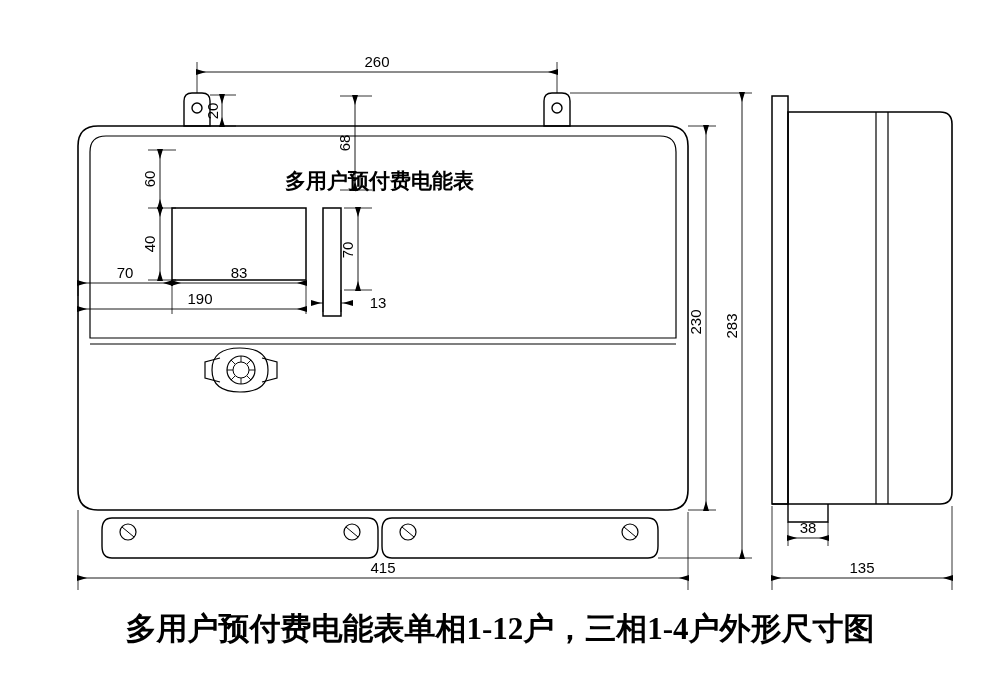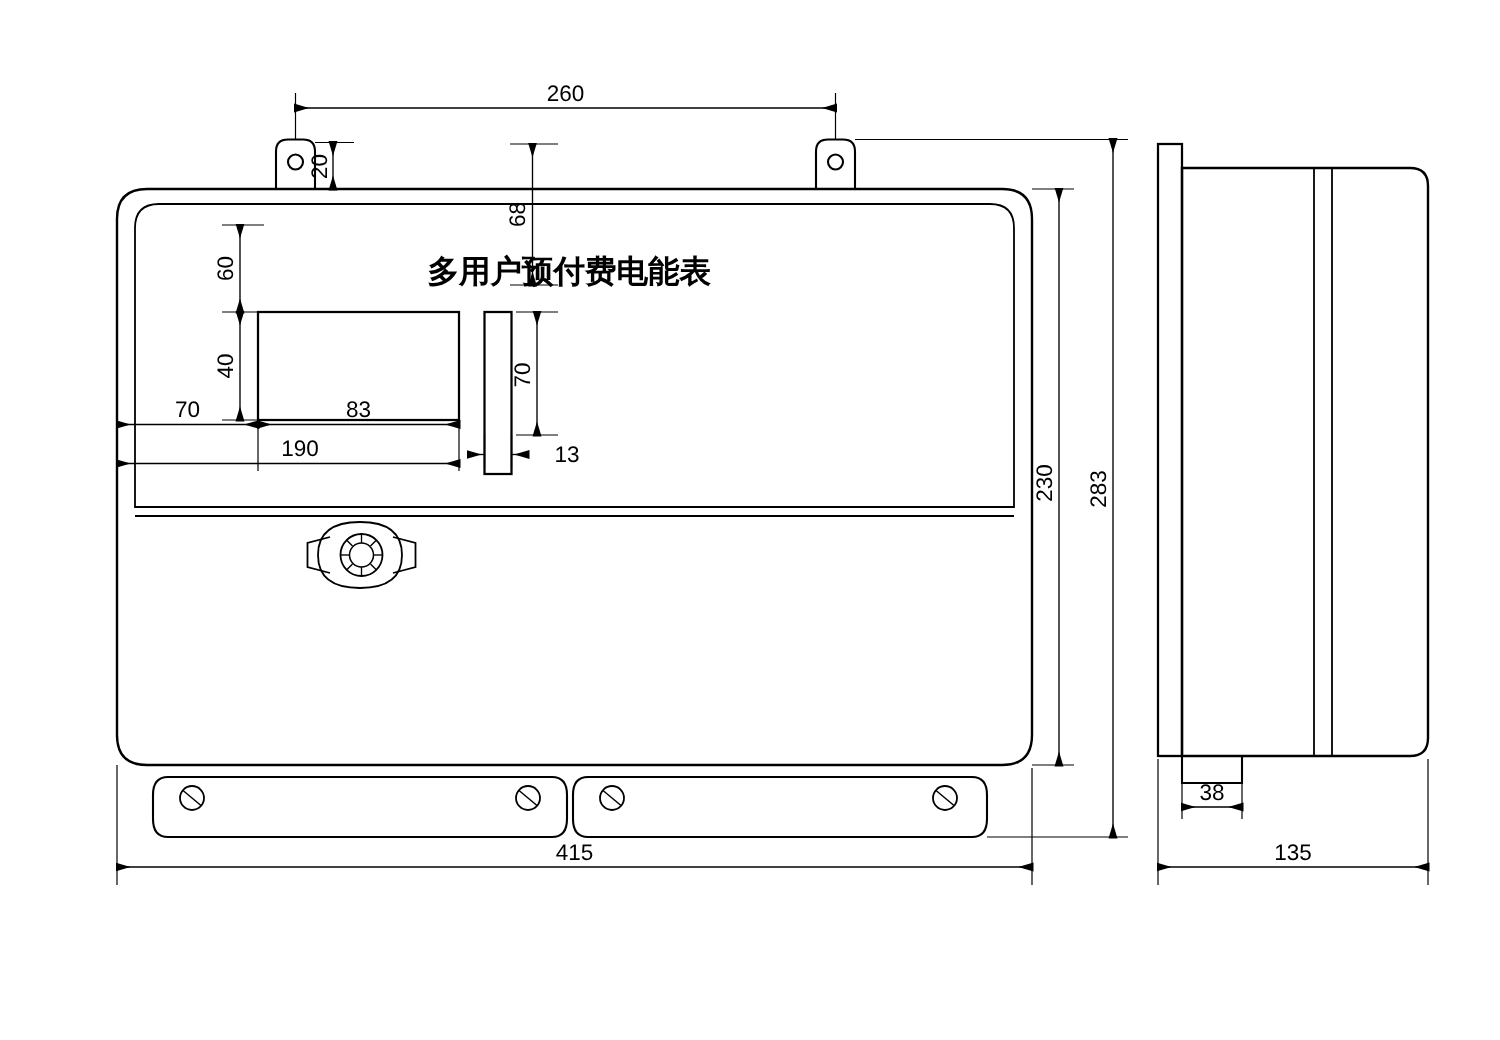--- a/index.html
+++ b/index.html
@@ -209,13 +209,14 @@
 
       <line class="ln" stroke-width="0.8" x1="772" y1="506" x2="772" y2="590"></line>
       <line class="ln" stroke-width="0.8" x1="952" y1="506" x2="952" y2="590"></line>
       <line class="ln" stroke-width="0.9" x1="772" y1="578" x2="952" y2="578" marker-start="url(#arrStart)" marker-end="url(#arrEnd)"></line>
       <text class="lbl" x="862" y="573" text-anchor="middle">135</text>
     </g>
 
     <text class="lbl-cn" x="285" y="188" text-anchor="start">多用户预付费电能表</text>
   </svg>
 
+  <div class="caption">多用户预付费电能表单相1-12户，三相1-4户外形尺寸图</div>
 </div>
 
 </body></html>

